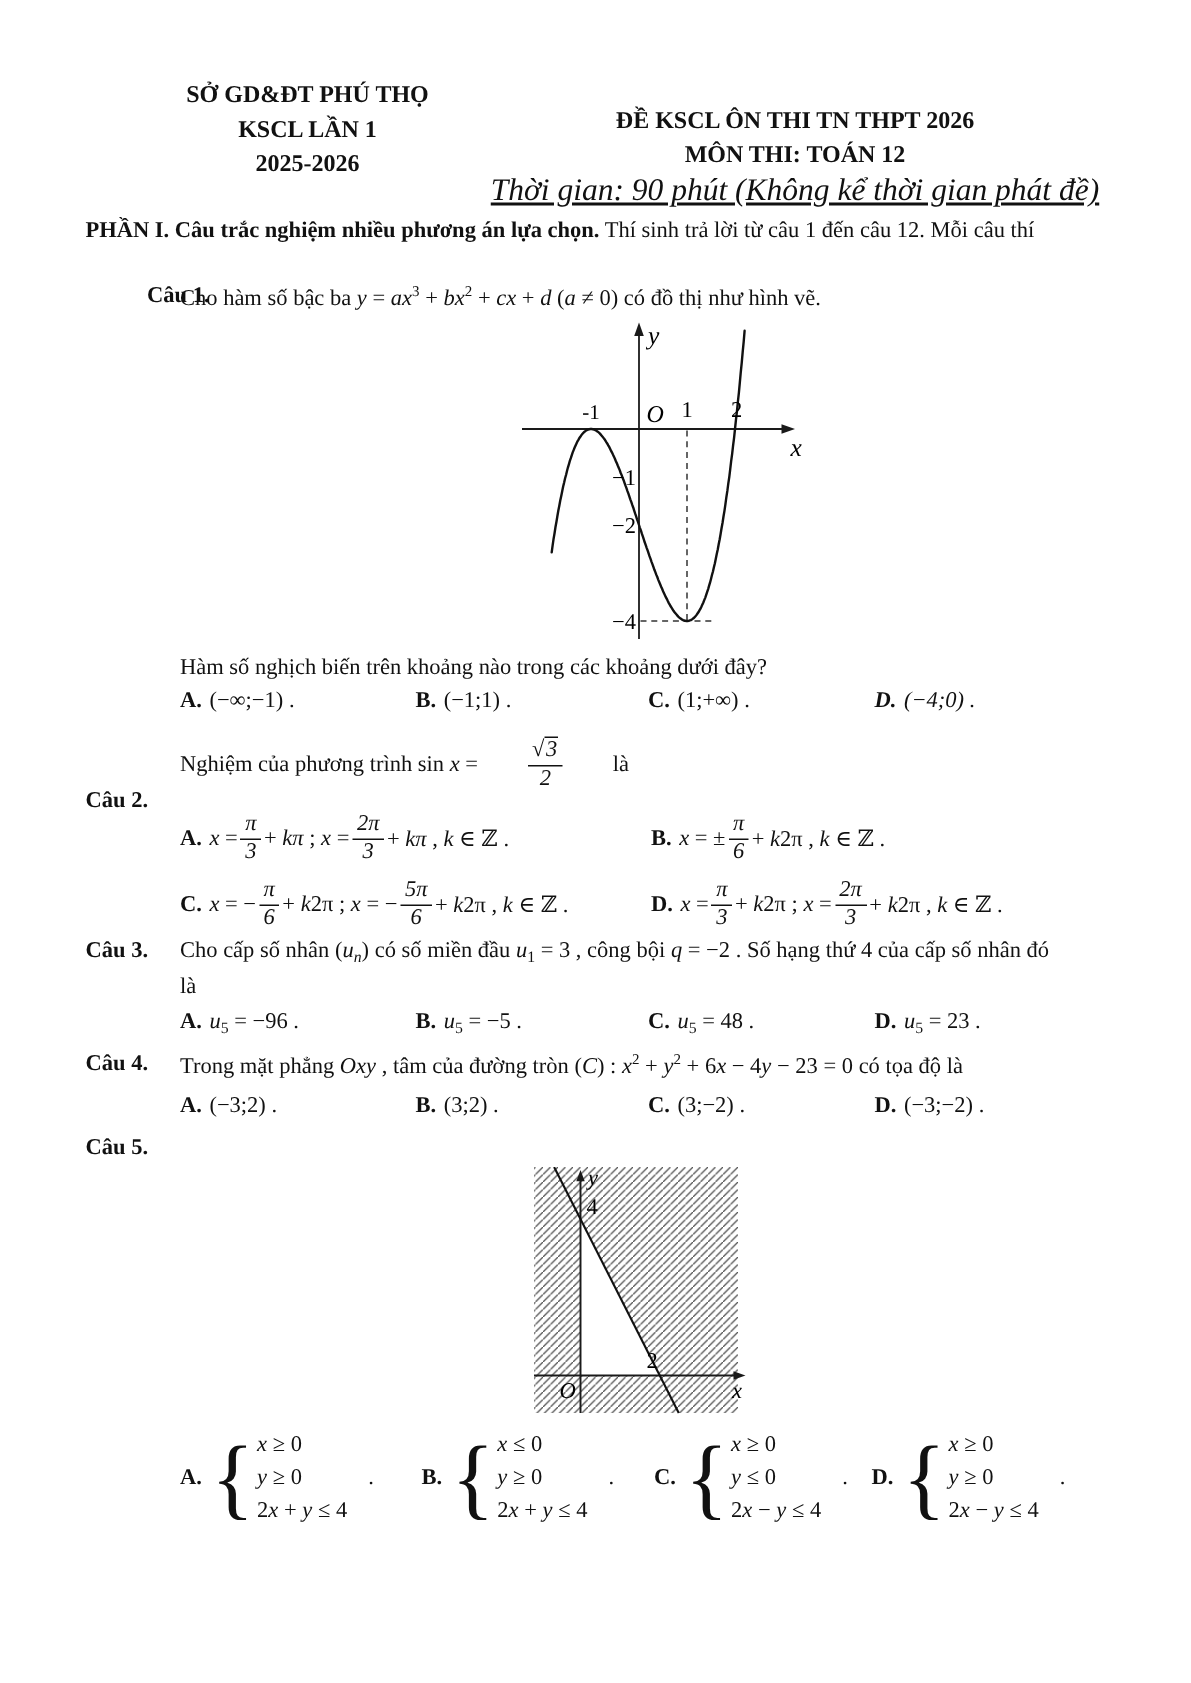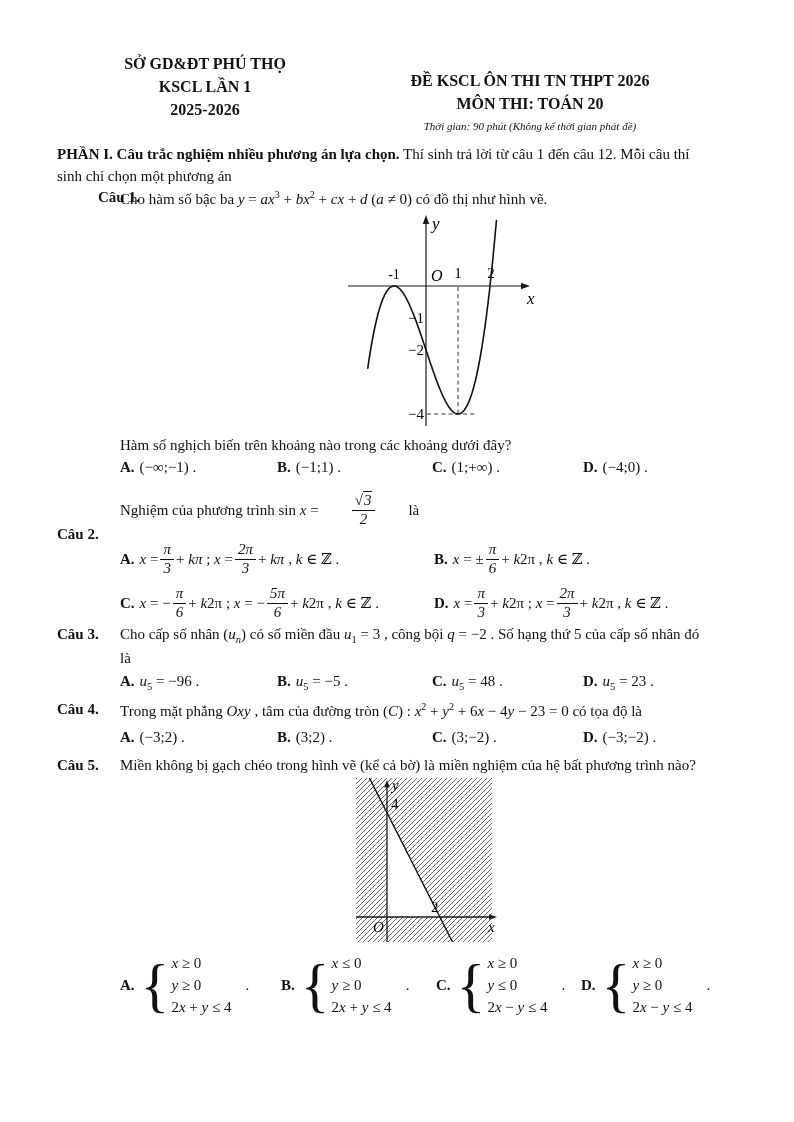--- a/index.html
+++ b/index.html
@@ -37,26 +37,25 @@
 
 <div class="page">
 
   <div class="abs ctr b" style="left:95px;top:52px;width:220px;line-height:23px;font-size:16px;">
     <div>SỞ GD&amp;ĐT PHÚ THỌ</div>
     <div>KSCL LẦN 1</div>
     <div>2025-2026</div>
   </div>
   <div class="abs ctr" style="left:320px;top:52px;width:420px;line-height:23px;font-size:16px;margin-top:17px;">
     <div class="b">ĐỀ KSCL ÔN THI TN THPT 2026</div>
-    <div class="b">MÔN THI: TOÁN 20</div>
-    <div class="i" style="font-size:11px;">Thời gian: 90 phút (Không kể thời gian phát đề)</div>
+    <div class="b">MÔN THI: TOÁN 12</div>
+    <div class="i" style="font-size:21px;text-decoration:underline;">Thời gian: 90 phút (Không kể thời gian phát đề)</div>
   </div>
 
   <div class="abs line" style="left:57px;top:143px;"><span class="b">PHẦN I. Câu trắc nghiệm nhiều phương án lựa chọn.</span><span> Thí sinh trả lời từ câu 1 đến câu 12. Mỗi câu thí</span></div>
-  <div class="abs line" style="left:57px;top:165px;"><span>sinh chỉ chọn một phương án</span></div>
 
   <div class="abs qlabel" style="left:57px;top:189px;margin-left:41px;">Câu 1.</div>
   <div class="abs" style="left:120px;top:189px;"><span>Cho hàm số bậc ba </span><span class="m">y</span><span> = </span><span class="m">ax</span><span class="sup">3</span><span> + </span><span class="m">bx</span><span class="sup">2</span><span> + </span><span class="m">cx</span><span> + </span><span class="m">d</span><span> (</span><span class="m">a</span><span> ≠ 0)</span><span> có đồ thị như hình vẽ.</span></div>
 
   <svg class="abs" style="left:344px;top:212px;" width="200" height="220" viewBox="0 0 200 220">
     <line x1="4" y1="74" x2="181" y2="74" stroke="#1a1a1a" stroke-width="1.2"></line>
     <polygon points="186,74 177,70.8 177,77.2" fill="#1a1a1a"></polygon>
     <line x1="82" y1="8" x2="82" y2="214" stroke="#1a1a1a" stroke-width="1.2"></line>
     <polygon points="82,3 78.8,12 85.2,12" fill="#1a1a1a"></polygon>
     <line x1="114" y1="75" x2="114" y2="202" stroke="#333" stroke-width="1" stroke-dasharray="4 3.2"></line>
@@ -72,21 +71,21 @@
     <text x="80" y="143" font-size="15" text-anchor="end">−2</text>
     <text x="80" y="207" font-size="15" text-anchor="end">−4</text>
   </svg>
 
   <div class="abs" style="left:120px;top:437px;">Hàm số nghịch biến trên khoảng nào trong các khoảng dưới đây?</div>
 
   <div>
     <span class="abs" style="left:120px;top:459px;"><span class="optkey">A.</span><span>(−∞;−1) .</span></span>
     <span class="abs" style="left:277px;top:459px;"><span class="optkey">B.</span><span>(−1;1) .</span></span>
     <span class="abs" style="left:432px;top:459px;"><span class="optkey">C.</span><span>(1;+∞) .</span></span>
-    <span class="abs" style="left:583px;top:459px;"><span class="optkey">D.</span><span>(−4;0) .</span></span>
+    <span class="abs" style="left:583px;top:459px;font-style:italic;"><span class="optkey">D.</span><span>(−4;0) .</span></span>
   </div>
 
   <div class="abs qlabel" style="left:57px;top:526px;">Câu 2.</div>
   <div class="abs mrow" style="left:120px;top:486px;height:48px;gap:31px;">
     <span><span>Nghiệm của phương trình sin </span><span class="m">x</span><span> = </span></span>
     <span class="frac">
         <span class="fn"><span>√</span><span class="ovl">3</span></span>
         <span class="fd">2</span>
       </span>
     <span><span> là</span></span>
@@ -138,40 +137,39 @@
       </span>
     <span><span> + </span><span class="m">k</span><span>2π ; </span><span class="m">x</span><span> = </span></span>
     <span class="frac">
         <span class="fn">2π</span>
         <span class="fd">3</span>
       </span>
     <span><span> + </span><span class="m">k</span><span>2π , </span><span class="m">k</span><span> ∈ ℤ .</span></span>
   </div>
 
   <div class="abs qlabel" style="left:57px;top:626px;">Câu 3.</div>
-  <div class="abs" style="left:120px;top:626px;"><span>Cho cấp số nhân (</span><span class="m">u</span><span class="sub m">n</span><span>)  có số miền đầu </span><span class="m">u</span><span class="sub">1</span><span> = 3 , công bội </span><span class="m">q</span><span> = −2 . Số hạng thứ 5 của cấp số nhân đó</span></div>
+  <div class="abs" style="left:120px;top:626px;"><span>Cho cấp số nhân (</span><span class="m">u</span><span class="sub m">n</span><span>)  có số miền đầu </span><span class="m">u</span><span class="sub">1</span><span> = 3 , công bội </span><span class="m">q</span><span> = −2 . Số hạng thứ 4 của cấp số nhân đó</span></div>
   <div class="abs" style="left:120px;top:650px;"><span>là</span></div>
   <div>
     <span class="abs" style="left:120px;top:673px;"><span class="optkey">A.</span><span><span class="m">u</span><span class="sub">5</span><span> = −96 .</span></span></span>
     <span class="abs" style="left:277px;top:673px;"><span class="optkey">B.</span><span><span class="m">u</span><span class="sub">5</span><span> = −5 .</span></span></span>
     <span class="abs" style="left:432px;top:673px;"><span class="optkey">C.</span><span><span class="m">u</span><span class="sub">5</span><span> = 48 .</span></span></span>
     <span class="abs" style="left:583px;top:673px;"><span class="optkey">D.</span><span><span class="m">u</span><span class="sub">5</span><span> = 23 .</span></span></span>
   </div>
 
   <div class="abs qlabel" style="left:57px;top:701px;">Câu 4.</div>
   <div class="abs" style="left:120px;top:701px;"><span>Trong mặt phẳng </span><span class="m">Oxy</span><span> , tâm của đường tròn (</span><span class="m">C</span><span>) : </span><span class="m">x</span><span class="sup">2</span><span> + </span><span class="m">y</span><span class="sup">2</span><span> + 6</span><span class="m">x</span><span> − 4</span><span class="m">y</span><span> − 23 = 0  có tọa độ là</span></div>
   <div>
     <span class="abs" style="left:120px;top:729px;"><span class="optkey">A.</span><span>(−3;2) .</span></span>
     <span class="abs" style="left:277px;top:729px;"><span class="optkey">B.</span><span>(3;2) .</span></span>
     <span class="abs" style="left:432px;top:729px;"><span class="optkey">C.</span><span>(3;−2) .</span></span>
     <span class="abs" style="left:583px;top:729px;"><span class="optkey">D.</span><span>(−3;−2) .</span></span>
   </div>
 
   <div class="abs qlabel" style="left:57px;top:757px;">Câu 5.</div>
-  <div class="abs" style="left:120px;top:757px;"><span>Miền không bị gạch chéo trong hình vẽ (kể cả bờ) là miền nghiệm của hệ bất phương trình nào?</span></div>
 
   <svg class="abs" style="left:352px;top:778px;" width="148" height="167" viewBox="0 0 148 167">
     <defs>
       <pattern id="hatch" width="5" height="5" patternUnits="userSpaceOnUse">
         <path d="M0 5 L5 0" stroke="#555" stroke-width="0.9"></path>
       </pattern>
     </defs>
     <path d="M4 0 H140 V164 H4 Z M35 35 L35 139 L88 139 Z" fill="url(#hatch)" fill-rule="evenodd"></path>
     <line x1="4" y1="139" x2="140" y2="139" stroke="#1a1a1a" stroke-width="1.3"></line>
     <polygon points="145,139 137,136.2 137,141.8" fill="#1a1a1a"></polygon>

